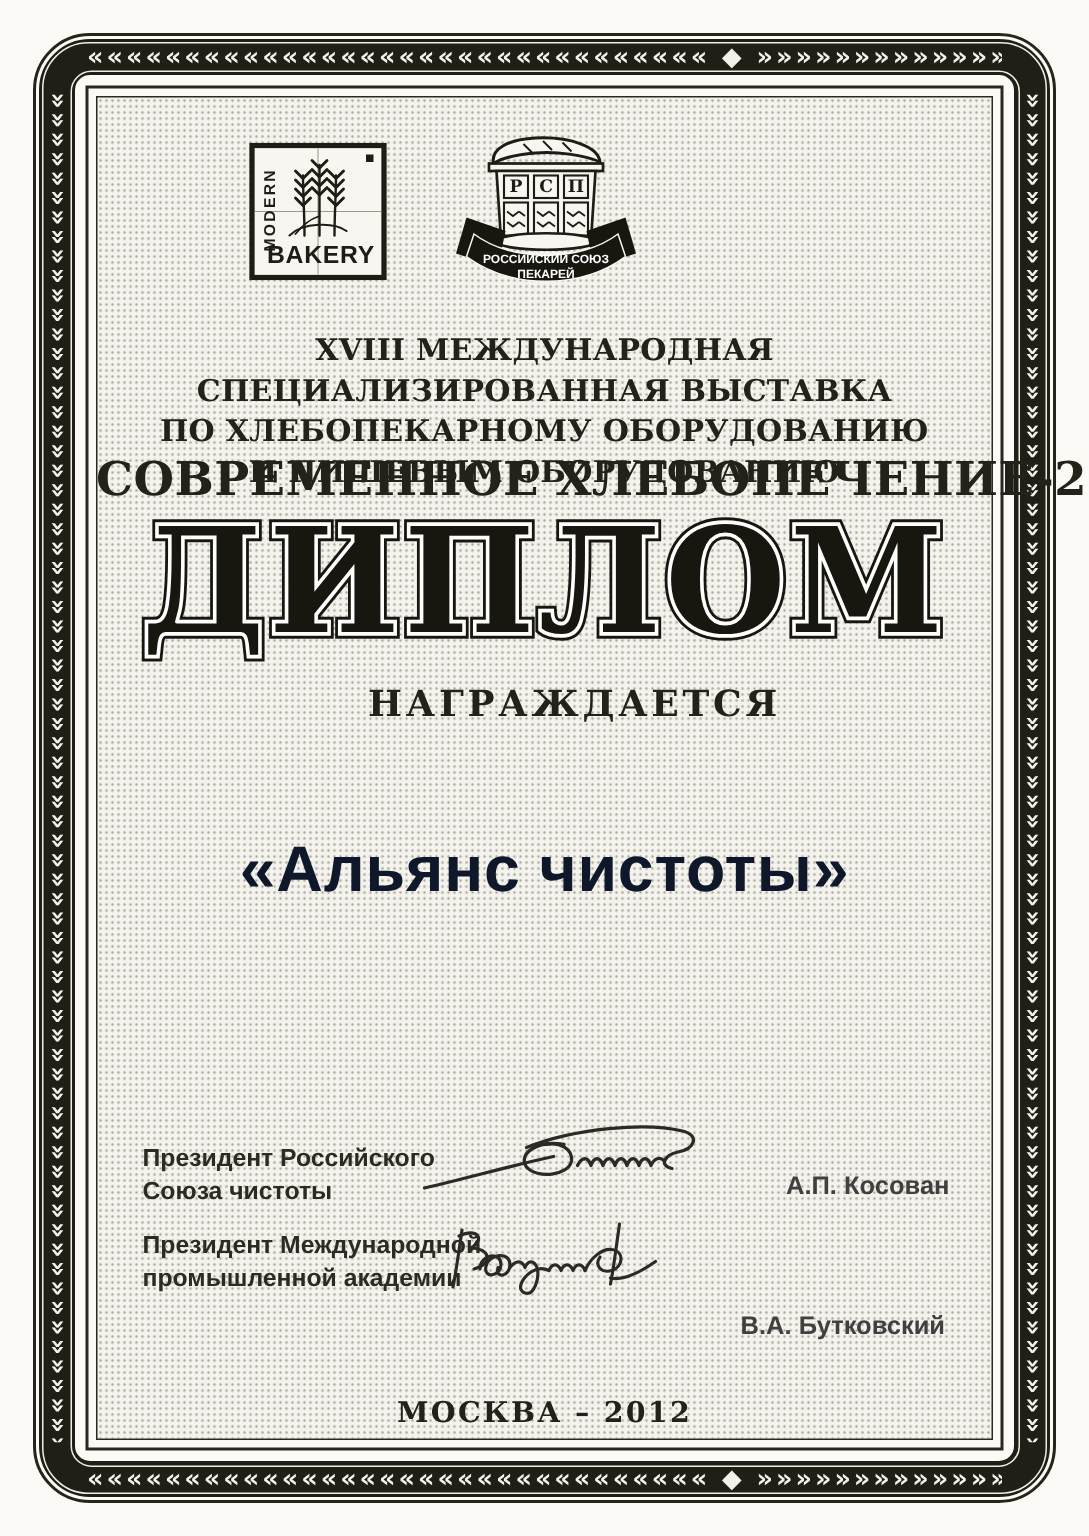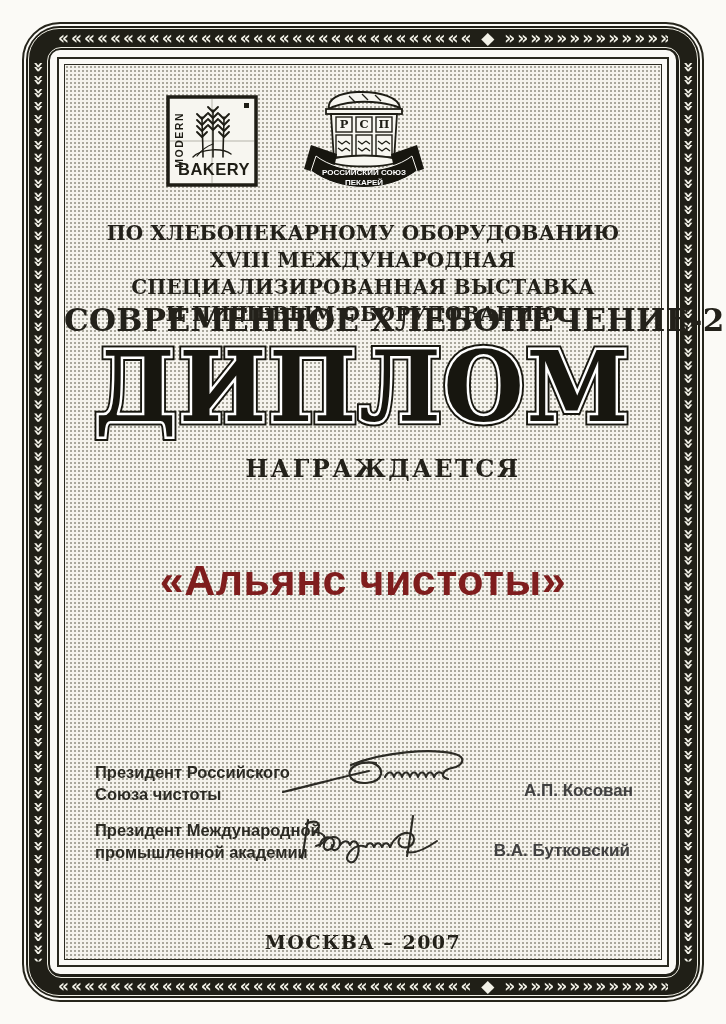--- a/index.html
+++ b/index.html
@@ -48,28 +48,28 @@
   .d-layer {
     position:absolute; left:50%; top:0; transform:translateX(-50%);
     font-family:"DejaVu Serif", serif; font-weight:bold; font-size:97px;
     line-height:110px; letter-spacing:3px; white-space:nowrap;
   }
   .d-outer { -webkit-text-stroke:9px #17160f; color:#17160f; }
   .d-white { -webkit-text-stroke:5px #ffffff; color:#ffffff; }
   .d-fill  { color:#17160f; }
 
   .nagr { top:390px; font-size:24px; letter-spacing:2.5px;margin-left:40px; }
-  .awardee { top:492px; font-size:43px; font-weight:bold; color:#7f1d1d; letter-spacing:0.5px; }
+  .awardee { top:492px; font-size:43px; font-weight:bold; color:#0f172a; letter-spacing:0.5px; }
 
   .sig-role { font-size:16.5px; font-weight:bold; line-height:21.5px; color:#2b2a23; }
   .sig-name { font-size:17px; font-weight:bold; color:#404040; white-space:nowrap; }
   .role1 { left:31px; top:698px; }
   .role2 { left:31px; top:756px; }
   .name1 { right:29px; top:717px; }
-  .name2 { right:32px; top:777px;text-align:center; }
+  .name2 { right:32px; top:810px;text-align:center; }
   .auto1 { left:215px; top:676px; }
   .auto2 { left:226px; top:744px; }
 
   .footer { top:867px; font-size:19px; letter-spacing:1.5px; }
 </style>
 </head>
 <body>
 
 <div class="sheet">
 
@@ -143,22 +143,22 @@
           <path d="M116,55 L90,64 L95,88 L123,79 Z" fill="#17160f"></path>
           <path d="M15,66 C40,85 86,85 111,66 L116,81 C86,103 40,103 10,81 Z" fill="#17160f" stroke="#f7f6f0" stroke-width="1"></path>
           <text x="63" y="85" text-anchor="middle" font-family="'Liberation Sans',sans-serif" font-size="8" font-weight="bold" fill="#ffffff">РОССИЙСКИЙ СОЮЗ</text>
           <text x="63" y="95" text-anchor="middle" font-family="'Liberation Sans',sans-serif" font-size="8" font-weight="bold" fill="#ffffff">ПЕКАРЕЙ</text>
         </g>
       </svg>
     </div>
 
 
     <div class="abs centered serif hdr">
+      <div>XVIII МЕЖДУНАРОДНАЯ СПЕЦИАЛИЗИРОВАННАЯ ВЫСТАВКА</div>
       <div>ПО ХЛЕБОПЕКАРНОМУ ОБОРУДОВАНИЮ</div>
-      <div>XVIII МЕЖДУНАРОДНАЯ СПЕЦИАЛИЗИРОВАННАЯ ВЫСТАВКА</div>
       <div>И ПИЩЕВЫМ ОБОРУДОВАНИЮ</div>
     </div>
     <div class="abs centered serif exh">СОВРЕМЕННОЕ ХЛЕБОПЕЧЕНИЕ-2012</div>
 
     <div class="abs centered diplom">
       <span class="d-layer d-outer">ДИПЛОМ</span>
       <span class="d-layer d-white">ДИПЛОМ</span>
       <span class="d-layer d-fill">ДИПЛОМ</span>
     </div>
 
@@ -194,16 +194,16 @@
           <path d="M30,38 C30,28 44,26 44,35 C44,43 32,45 34,36 C36,28 50,26 50,35 C50,43 40,45 42,37"></path>
           <path d="M50,37 C54,32 58,32 60,37 C62,32 66,32 68,37 C70,44 66,56 60,54 C54,52 58,44 64,40 C70,36 74,38 76,39 C78,34 82,34 84,39 C86,34 90,34 92,39 C94,34 98,34 100,39"></path>
           <path d="M100,39 C104,30 112,24 118,25 C126,26 126,36 118,39 C111,41 106,36 110,30"></path>
           <path d="M123,8 C121,22 119,38 117,48"></path>
           <path d="M117,44 C125,46 137,40 147,33"></path>
         </g>
       </svg>
     </div>
     <div class="abs sig-name name2">В.А. Бутковский</div>
 
-    <div class="abs centered serif footer">МОСКВА – 2007</div>
+    <div class="abs centered serif footer">МОСКВА – 2012</div>
 
   </div>
 </div>
 
 </body></html>

